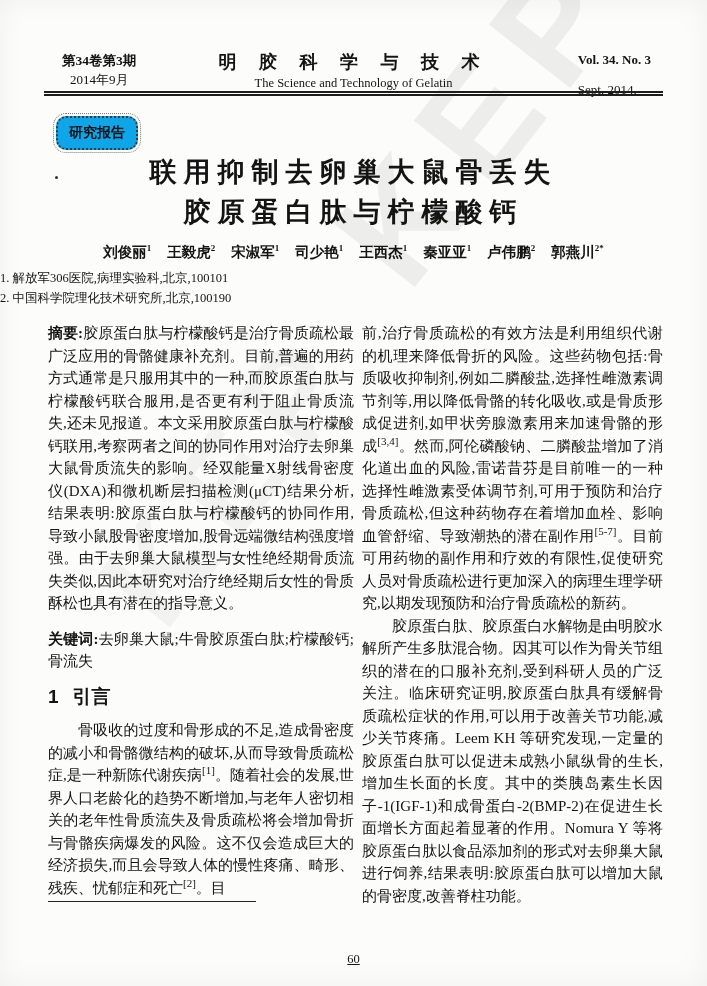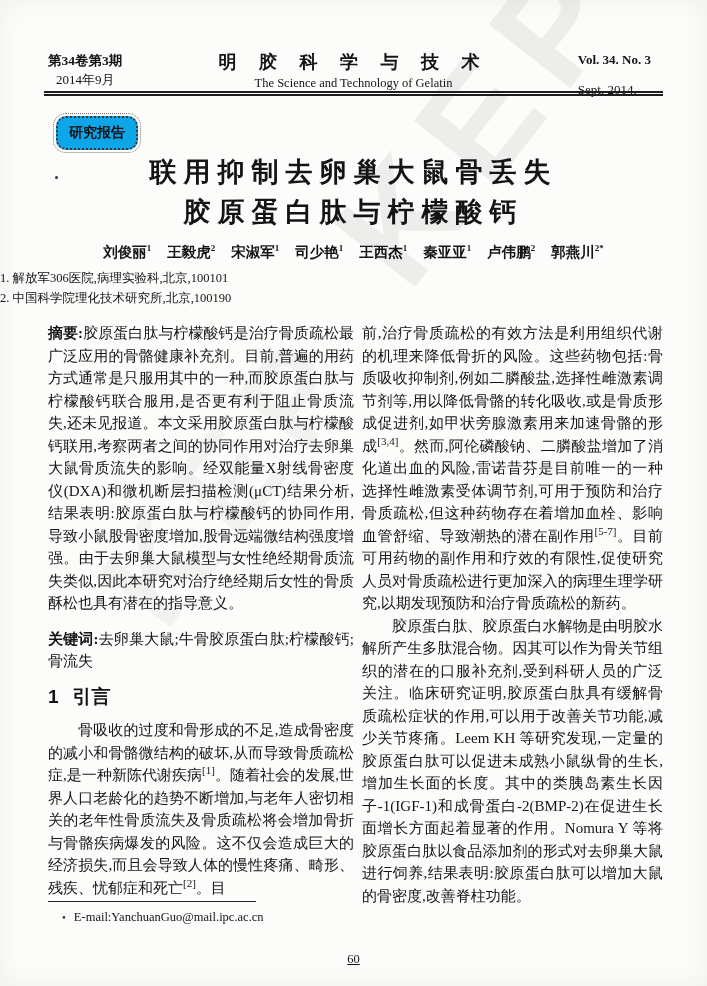--- a/index.html
+++ b/index.html
@@ -21,21 +21,21 @@
     font-weight:bold;
     color: rgba(60,60,60,0.075);
     pointer-events:none;
     white-space:nowrap;
     letter-spacing: 22px;
   }
   .wm1 { left:300px; top:210px; font-size:150px; transform: rotate(-52deg); transform-origin:left top; }
   .wm2 { left:70px;  top:560px; font-size:130px; transform: rotate(-52deg); transform-origin:left top; color: rgba(60,60,60,0.05); }
   
   .hdr { position:absolute; top:50px; left:44px; right:44px; height:40px; }
-  .hdr-left  { position:absolute; left:4px; top:2px; text-align:center; }
+  .hdr-left  { position:absolute; left:18px; top:2px; text-align:center; }
   .hdr-left .l1 { font-weight:bold; font-size:13.5px; }
   .hdr-left .l2 { font-size:13px; margin-top:1px; }
   .hdr-center { position:absolute; left:0; right:0; top:0; text-align:center; }
   .hdr-center .jcn { font-weight:bold; font-size:18px; letter-spacing:9px; }
   .hdr-center .jen { font-size:12.5px; margin-top:2px; }
   .hdr-right { position:absolute; right:12px; top:2px; text-align:left; }
   .hdr-right .r1 { font-size:13px; font-weight:bold; }
   .hdr-right .r2 { font-size:13px; margin-top:14px; }
   .hdr-rule {
     position:absolute; left:44px; right:44px; top:91px; height:5px;
@@ -127,19 +127,16 @@
     </div>
     <p class="indent"><span>骨吸收的过度和骨形成的不足,造成骨密度的减小和骨骼微结构的破坏,从而导致骨质疏松症,是一种新陈代谢疾病</span><sup>[1]</sup><span>。随着社会的发展,世界人口老龄化的趋势不断增加,与老年人密切相关的老年性骨质流失及骨质疏松将会增加骨折与骨骼疾病爆发的风险。这不仅会造成巨大的经济损失,而且会导致人体的慢性疼痛、畸形、残疾、忧郁症和死亡</span><sup>[2]</sup><span>。目</span></p>
   </div>
 
   <div class="col col-right">
     <p><span>前,治疗骨质疏松的有效方法是利用组织代谢的机理来降低骨折的风险。这些药物包括:骨质吸收抑制剂,例如二膦酸盐,选择性雌激素调节剂等,用以降低骨骼的转化吸收,或是骨质形成促进剂,如甲状旁腺激素用来加速骨骼的形成</span><sup>[3,4]</sup><span>。然而,阿伦磷酸钠、二膦酸盐增加了消化道出血的风险,雷诺昔芬是目前唯一的一种选择性雌激素受体调节剂,可用于预防和治疗骨质疏松,但这种药物存在着增加血栓、影响血管舒缩、导致潮热的潜在副作用</span><sup>[5-7]</sup><span>。目前可用药物的副作用和疗效的有限性,促使研究人员对骨质疏松进行更加深入的病理生理学研究,以期发现预防和治疗骨质疏松的新药。</span></p>
     <p class="indent"><span>胶原蛋白肽、胶原蛋白水解物是由明胶水解所产生多肽混合物。因其可以作为骨关节组织的潜在的口服补充剂,受到科研人员的广泛关注。临床研究证明,胶原蛋白肽具有缓解骨质疏松症状的作用,可以用于改善关节功能,减少关节疼痛。Leem KH 等研究发现,一定量的胶原蛋白肽可以促进未成熟小鼠纵骨的生长,增加生长面的长度。其中的类胰岛素生长因子-1(IGF-1)和成骨蛋白-2(BMP-2)在促进生长面增长方面起着显著的作用。Nomura Y 等将胶原蛋白肽以食品添加剂的形式对去卵巢大鼠进行饲养,结果表明:胶原蛋白肽可以增加大鼠的骨密度,改善脊柱功能。</span></p>
   </div>
 
   <div class="foot-rule"></div>
-  <div class="footnote">
-    <span class="marker">•</span><span>E-mail:YanchuanGuo@mail.ipc.ac.cn</span>
-  </div>
 
   <div class="pageno">60</div>
 
 </div>
 
 </body></html>

